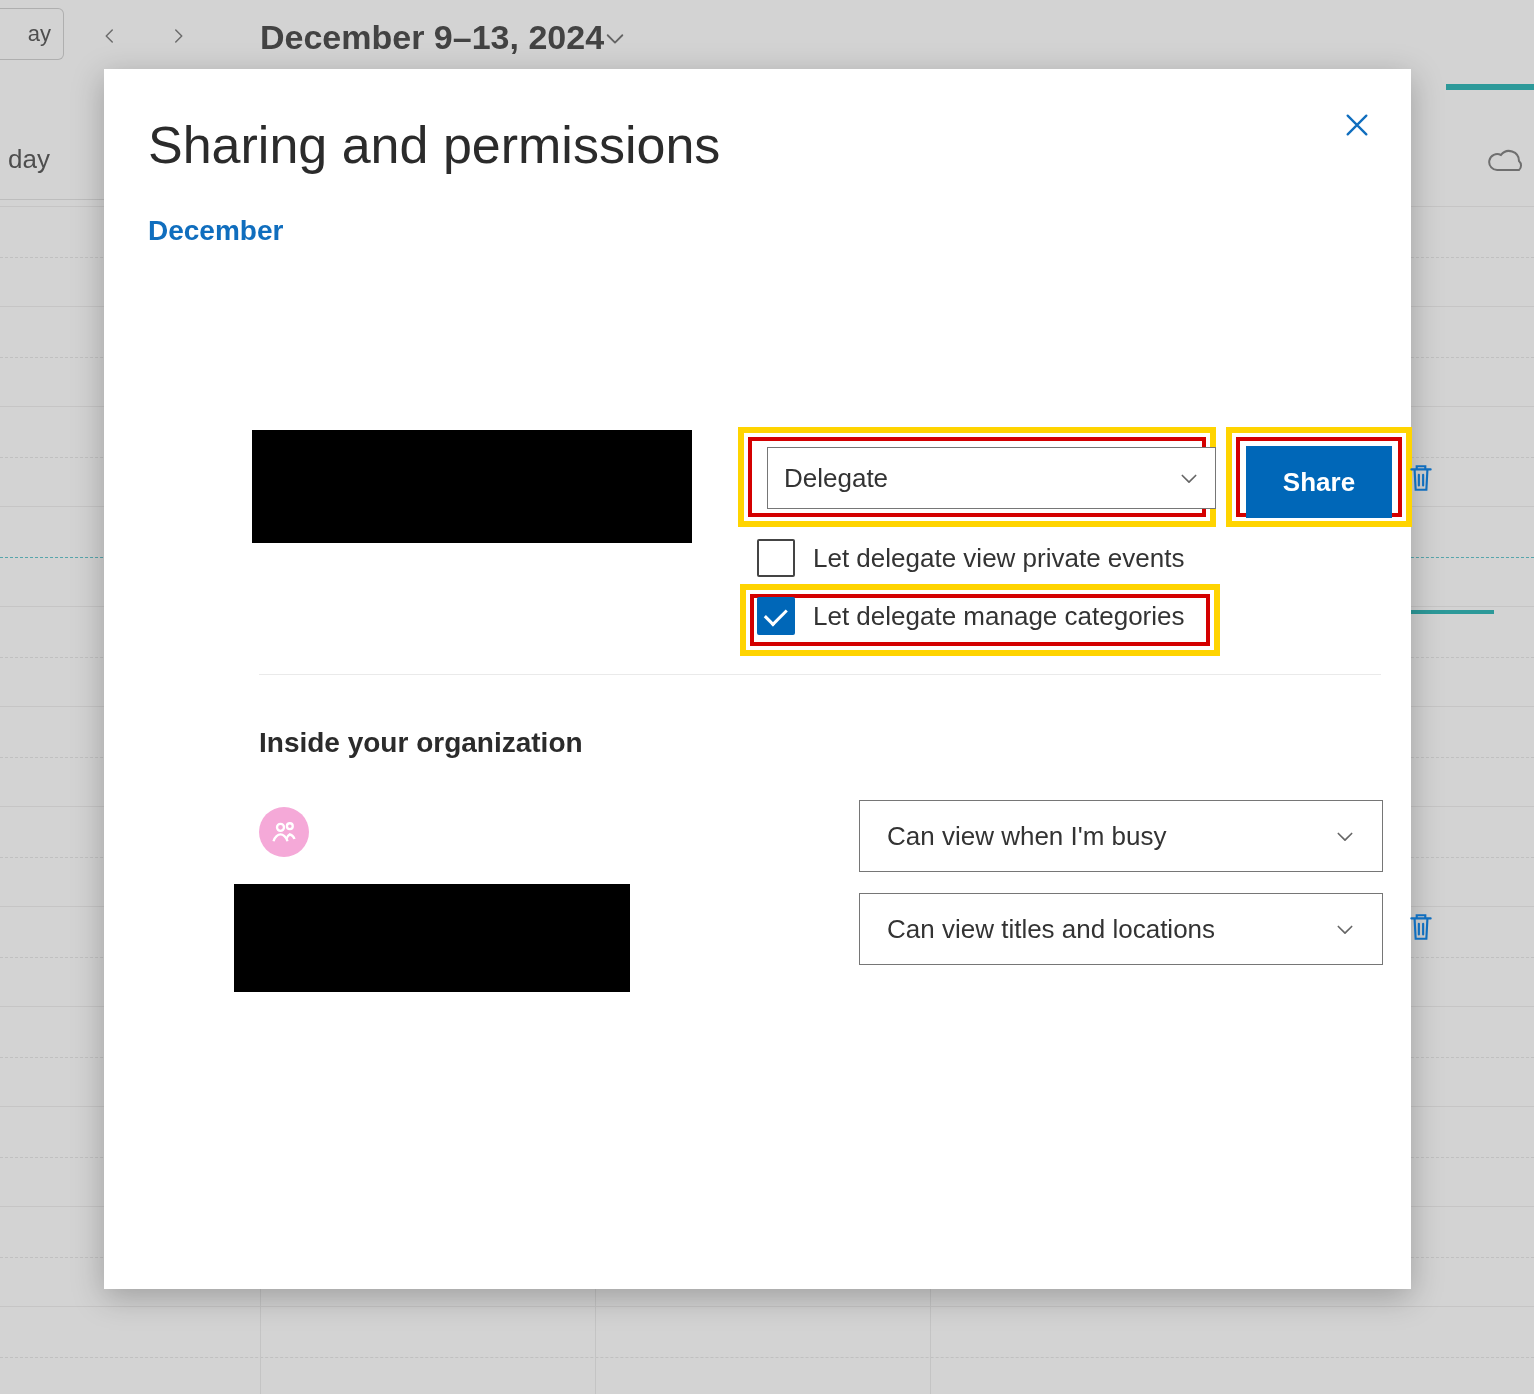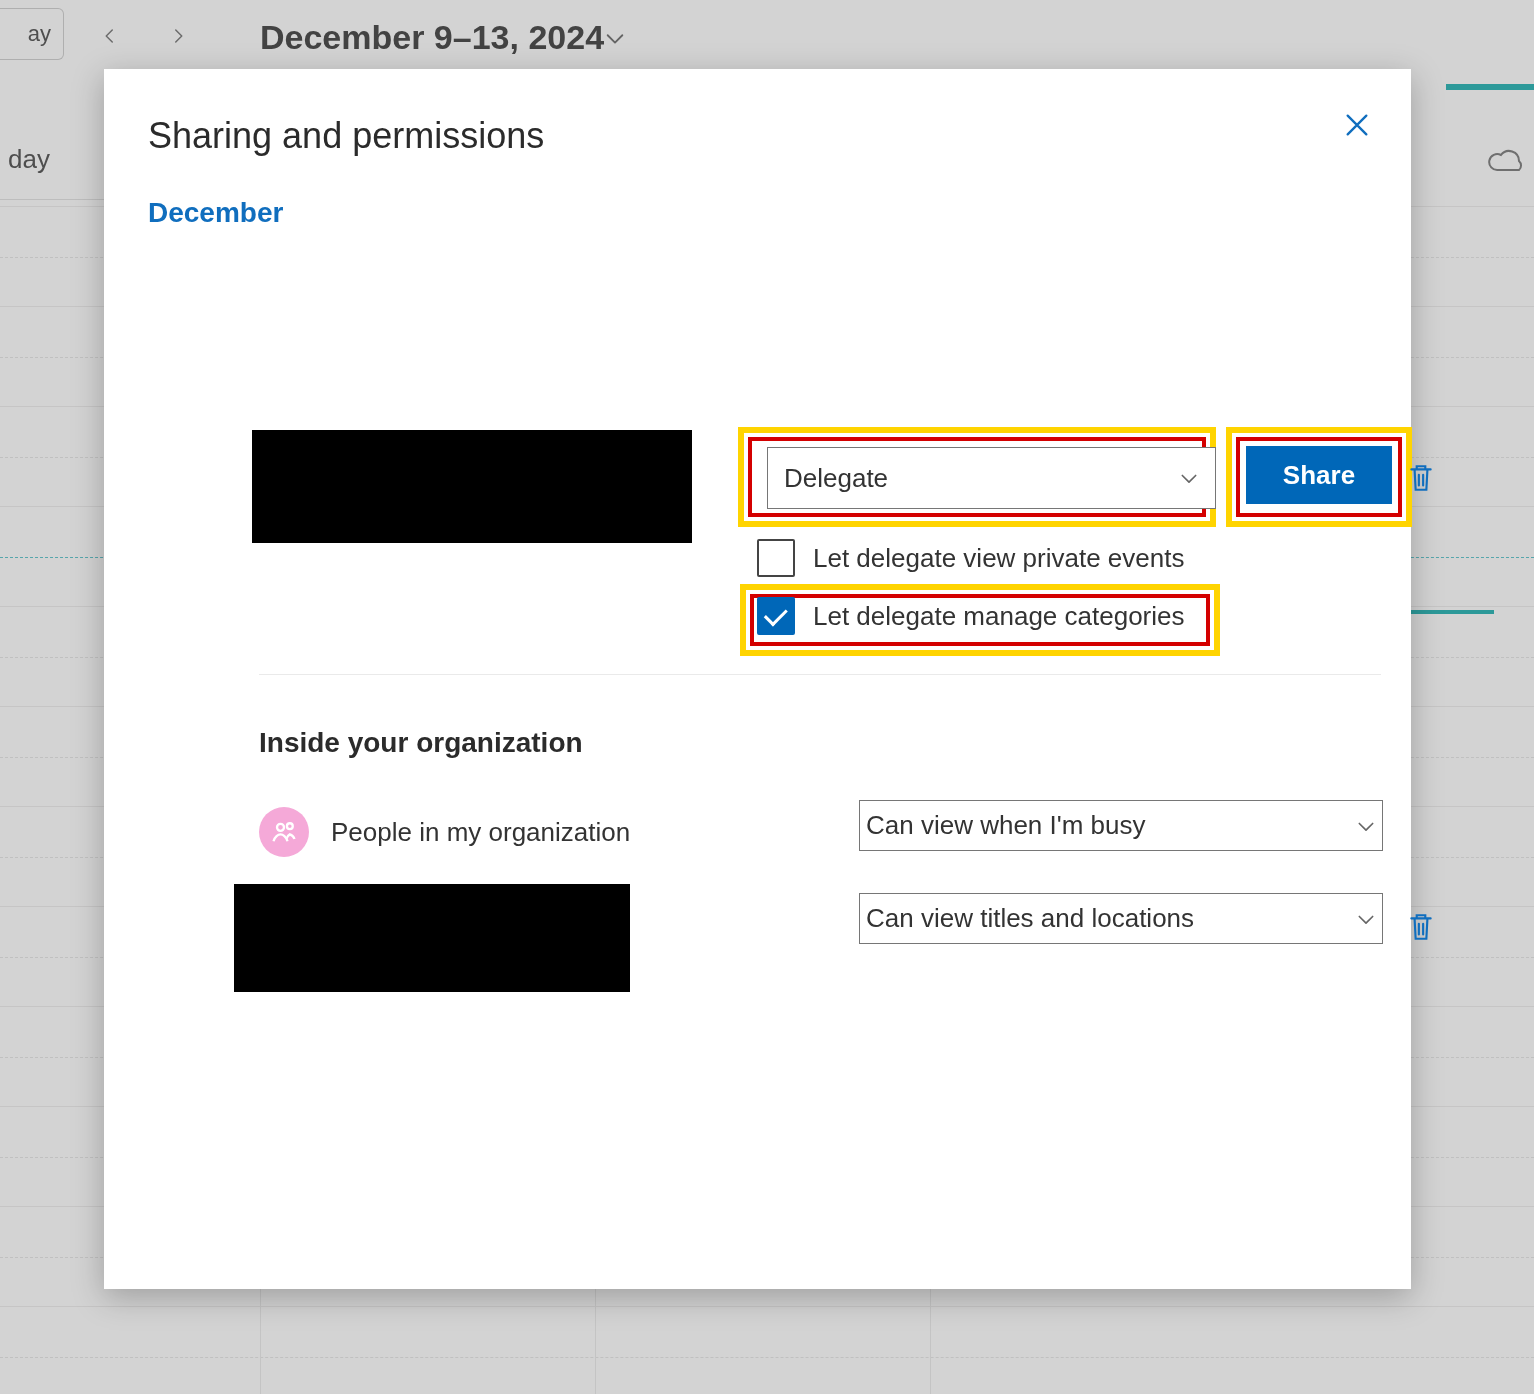--- a/index.html
+++ b/index.html
@@ -19,56 +19,56 @@
 
   .bg-grid { position:absolute; top:206px; left:0; right:0; bottom:0; }
   .bg-row { position:absolute; left:0; right:0; height:100px; border-top:1px solid #eceaea; }
   .bg-row.dashed::before { content:""; position:absolute; top:50%; left:0; right:0; border-top:1px dashed #e2e2e2; }
   .bg-row.dashteal::before { border-top-color:#3fb9c2; }
   .vline { position:absolute; top:206px; bottom:0; width:0; border-left:1px solid #e8e8e8; }
   .tealbar { position:absolute; right:0; height:6px; background:#00a6a6; }
 
   
   .modal { position:absolute; left:104px; top:69px; width:1307px; height:1220px; background:#fff; box-shadow: 0 8px 30px rgba(0,0,0,.25); padding: 46px 44px 40px 44px; }
-  .modal h1 { font-size:36px; font-weight:400; color:#2b2b2b; margin-bottom: 40px; }
+  .modal h1 { font-size:52px; font-weight:400; color:#2b2b2b; margin-bottom: 40px; }
   .close-x { position:absolute; top:40px; right:38px; width:32px; height:32px; display:flex; align-items:center; justify-content:center; color:#106ebe; cursor:pointer; }
   .cal-label { font-size:28px; font-weight:600; color:#106ebe; margin-bottom:18px; }
   .desc { font-size:26px; color:#555; line-height:1.5; margin-bottom:28px; max-width:1180px; }
   .redacted { background:#000; }
   .redacted.a { width:440px; height:113px; position:absolute; left:148px; top:361px; }
   .redacted.b { width:396px; height:108px; position:absolute; left:130px; top:815px; }
 
   .highlight-box { position:absolute; border:6px solid #ffd400; }
   .highlight-box .inner { position:absolute; inset:4px; border:4px solid #d40000; }
 
   .perm-select { position:absolute; left:663px; top:378px; width:449px; height:62px; border:1px solid #767676; background:#fff; display:flex; align-items:center; padding:0 16px; font-size:26px; color:#333; justify-content:space-between; cursor:pointer; }
   .perm-select .chev { color:#666; }
 
-  .share-btn { position:absolute; left:1142px; top:377px; width:146px; height:58px; background:#0067b8; color:#fff; font-size:26px; font-weight:600; display:flex; align-items:center; justify-content:center; border:none; cursor:pointer; }
+  .share-btn { position:absolute; left:1142px; top:377px; width:146px; height:72px; background:#0067b8; color:#fff; font-size:26px; font-weight:600; display:flex; align-items:center; justify-content:center; border:none; cursor:pointer; }
   .trash { position:absolute; width:28px; height:32px; color:#106ebe; cursor:pointer; }
   .trash.t1 { left:1304px; top:394px; }
   .trash.t2 { left:1304px; top:843px; }
 
   .check-row { position:absolute; display:flex; align-items:center; gap:18px; font-size:26px; color:#333; }
   .check-row.r1 { left:653px; top:470px; }
   .check-row.r2 { left:653px; top:528px; }
   .cbox { width:38px; height:38px; border:2px solid #444; border-radius:2px; background:#fff; display:flex; align-items:center; justify-content:center; }
   .cbox.checked { background:#0067b8; border-color:#0067b8; }
   .cbox.checked::after { content:""; width:18px; height:10px; border-left:3px solid #fff; border-bottom:3px solid #fff; transform: rotate(-45deg) translate(1px,-2px); }
 
   .divider { position:absolute; left:155px; right:30px; top:605px; height:0; border-top:1px solid #eaeaea; }
 
   .org-heading { position:absolute; left:155px; top:658px; font-size:28px; font-weight:700; color:#2b2b2b; }
 
   .org-row { position:absolute; display:flex; align-items:center; gap:22px; }
   .org-row.r-org { left:155px; top:738px; }
   .avatar { width:50px; height:50px; border-radius:50%; background:#f5a9d8; display:flex; align-items:center; justify-content:center; color:#fff; }
   .org-name { font-size:26px; color:#333; }
 
-  .sel { position:absolute; width:524px; height:51px; border:1px solid #767676; background:#fff; display:flex; align-items:center; justify-content:space-between; padding:0 6px; font-size:26px; color:#333; cursor:pointer; }
+  .sel { position:absolute; width:524px; height:72px; border:1px solid #767676; background:#fff; display:flex; align-items:center; justify-content:space-between; padding:0 27px; font-size:26px; color:#333; cursor:pointer; }
   .sel .chev { color:#666; }
   .sel.s1 { left:755px; top:731px; }
   .sel.s2 { left:755px; top:824px; }
 
   svg { display:block; }
 </style>
 </head>
 <body>
 
 <div class="backdrop">
@@ -186,21 +186,20 @@
     <div class="avatar">
       <svg width="28" height="28" viewBox="0 0 24 24">
           <g fill="none" stroke="#fff" stroke-width="2">
             <circle cx="9" cy="8" r="3"></circle>
             <path d="M3 20c1-4 4-6 6-6s5 2 6 6"></path>
             <circle cx="17" cy="7" r="2.5"></circle>
             <path d="M14 18c1-3 3-4 3-4s3 1 4 4"></path>
           </g>
         </svg>
     </div>
-    <div class="org-name">People in my organization</div>
   </div>
 
   <div class="sel s1">
     <span>Can view when I'm busy</span>
     <span class="chev">
       <svg width="20" height="20" viewBox="0 0 24 24">
           <path d="M4 9l8 8 8-8" stroke="currentColor" stroke-width="2" fill="none" stroke-linecap="round" stroke-linejoin="round"></path>
         </svg>
     </span>
   </div>

